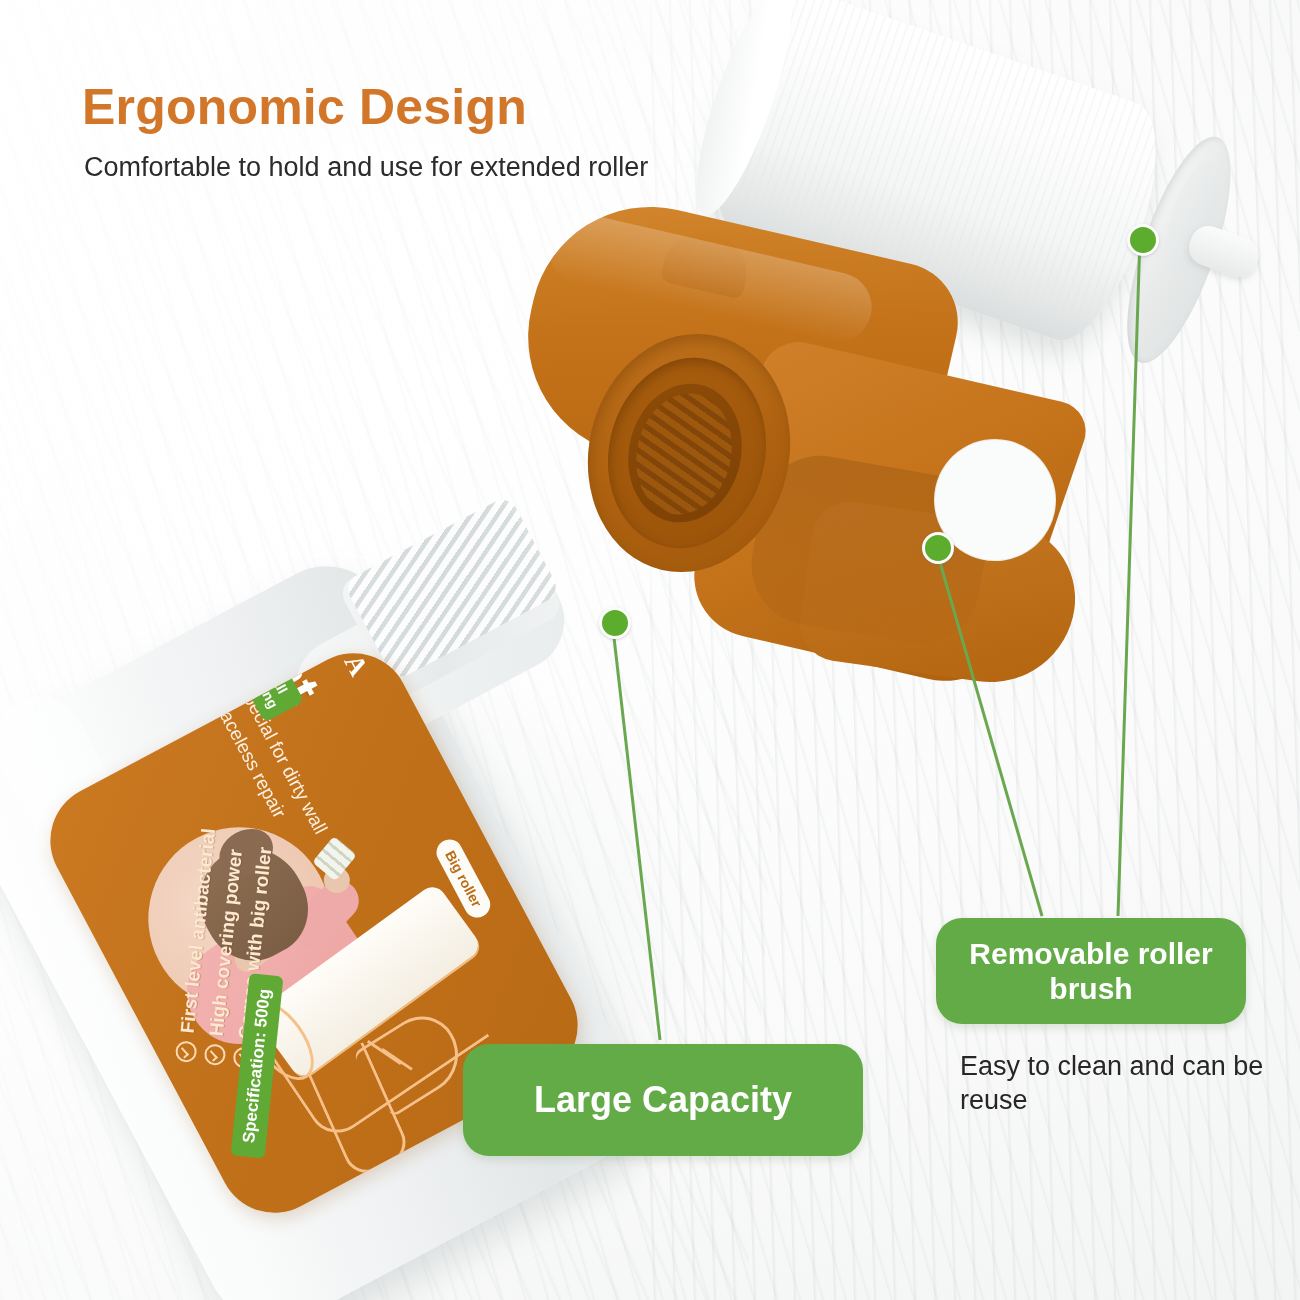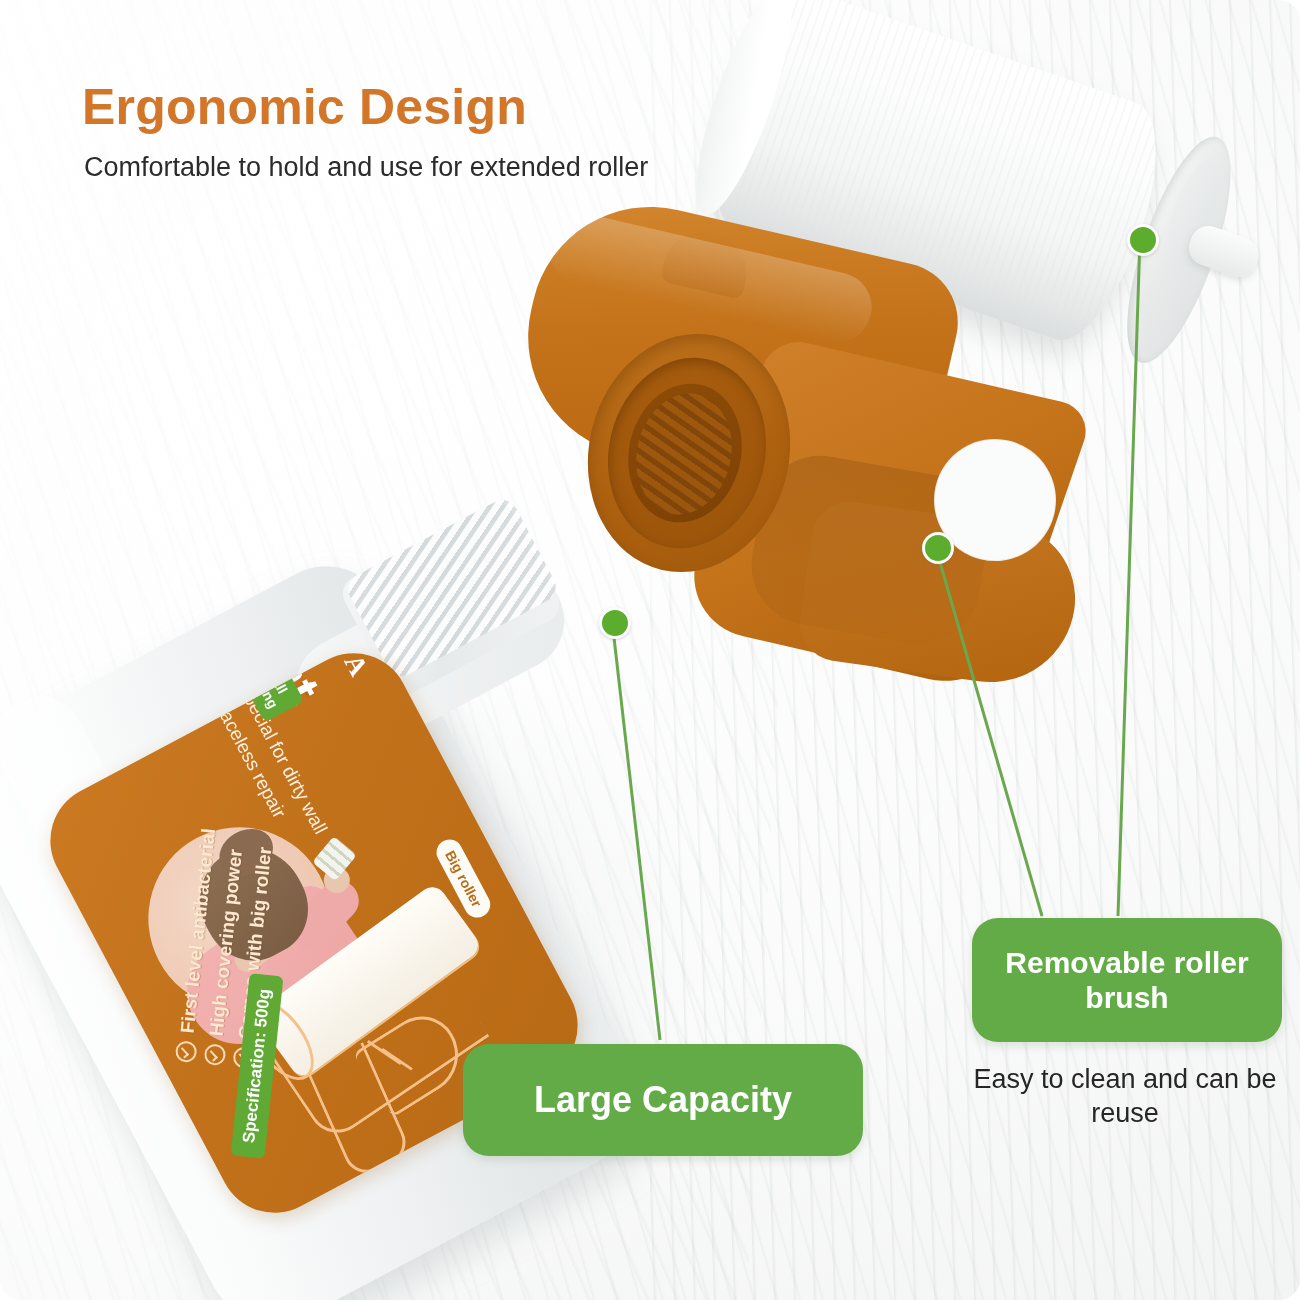--- a/index.html
+++ b/index.html
@@ -2,21 +2,21 @@
 <html><head>
 <meta charset="utf-8">
 <style>
   html,body{margin:0;padding:0;}
   body{
     width:1300px;height:1300px;overflow:hidden;
     font-family:"Liberation Sans", sans-serif;
     background:#ffffff;
     position:relative;
   }
-  #stage{position:absolute;inset:0;overflow:hidden;background:#fdfdfd;border-radius:21px;}
+  #stage{position:absolute;inset:0;overflow:hidden;background:#fdfdfd;}
 
   
   .bg-base{
     position:absolute;inset:0;
     background:
       radial-gradient(120% 90% at 30% 30%, #ffffff 0%, #fbfbfb 55%, #f2f3f3 100%);
   }
   .bg-pleats{
     position:absolute;inset:-20%;
     background:repeating-linear-gradient(
@@ -419,24 +419,24 @@
     position:absolute;
     background:#63ab47;
     border-radius:26px;
     color:#ffffff;font-weight:bold;
     display:flex;align-items:center;justify-content:center;
     text-align:center;
     box-shadow:0 4px 10px rgba(120,150,110,.22);
     line-height:1.18;
   }
   #pill-capacity{left:463px;top:1044px;width:400px;height:112px;font-size:36px;}
-  #pill-brush{left:972px;top:918px;width:290px;height:106px;font-size:30px;padding:9px 10px;}
+  #pill-brush{left:936px;top:918px;width:290px;height:106px;font-size:30px;padding:0 10px;}
 
   .caption{
-    position:absolute;color:#262626;font-size:27px;text-align:center;line-height:1.25;margin-top:13px;
+    position:absolute;color:#262626;font-size:27px;line-height:1.25;
   }
   #cap-capacity{left:430px;top:1172px;width:530px;}
   #cap-brush{left:960px;top:1050px;width:330px;}
 </style>
 </head>
 <body>
 
 <div id="stage">
 
   <div class="bg-base"></div>

